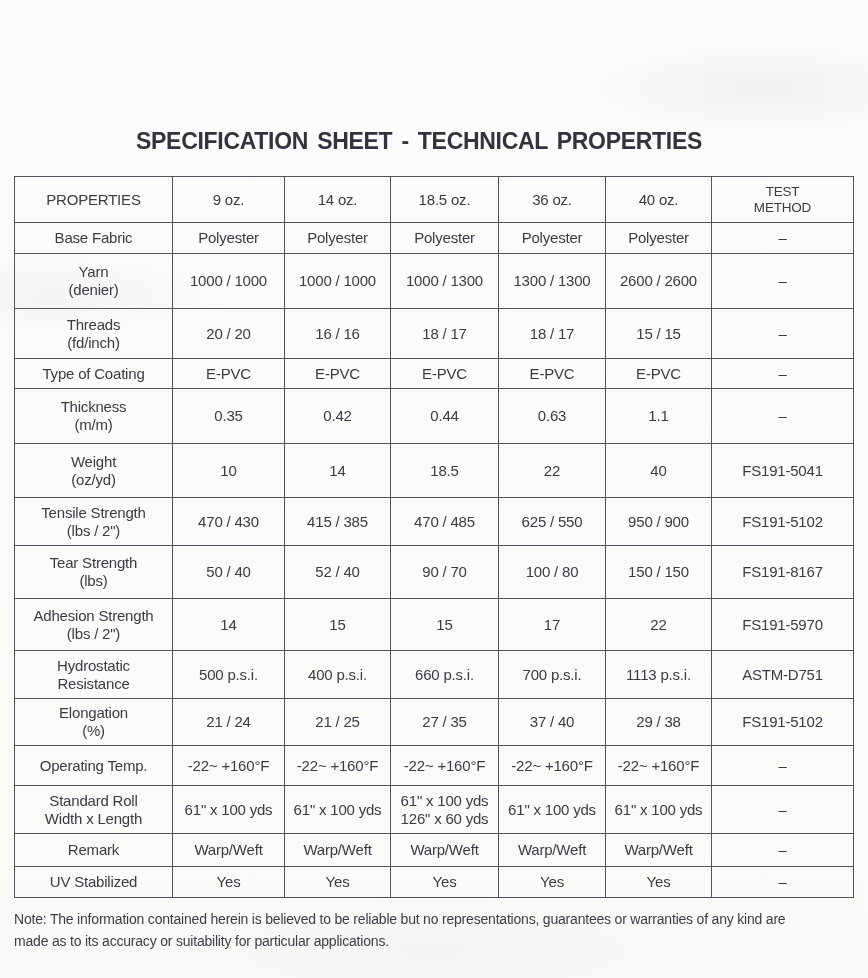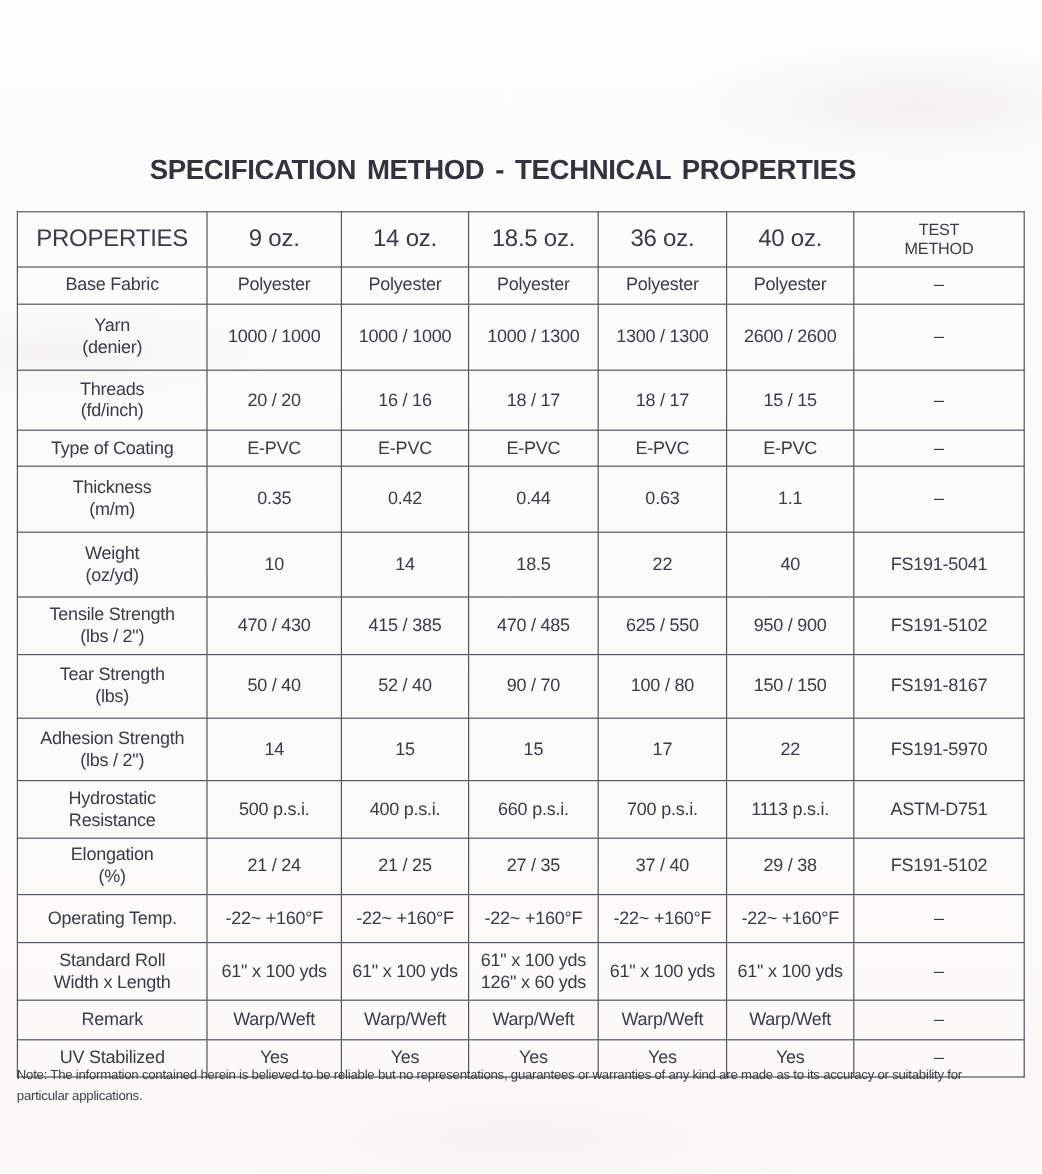--- a/index.html
+++ b/index.html
@@ -70,46 +70,46 @@
   .spec-table tr:nth-child(7)  { height: 54px; }
   .spec-table tr:nth-child(8)  { height: 48px; }
   .spec-table tr:nth-child(9)  { height: 53px; padding-left: 24px; }
   .spec-table tr:nth-child(10) { height: 52px; }
   .spec-table tr:nth-child(11) { height: 48px; }
   .spec-table tr:nth-child(12) { height: 47px; }
   .spec-table tr:nth-child(13) { height: 40px; }
   .spec-table tr:nth-child(14) { height: 48px; }
   .spec-table tr:nth-child(15) { height: 33px; }
   .spec-table tr:nth-child(16) { height: 31px; }
-  .spec-table tr.header-row td { font-size: 20px; }
+  .spec-table tr.header-row td { font-size: 15px; }
   .spec-table tr.header-row td:last-child { font-size: 13.5px; line-height: 1.15; }
   .col-props   { width: 158px; }
   .col-10oz    { width: 112px; }
   .col-14oz    { width: 106px; }
   .col-185oz   { width: 108px; }
   .col-22oz    { width: 107px; }
   .col-40oz    { width: 106px; }
   .col-test    { width: 142px; }
   .note {
     position: absolute;
-    top: 888px;
+    top: 908px;
     left: 14px;
     width: 792px;
-    font-size: 11px;
+    font-size: 14px;
     letter-spacing: -0.2px;
     line-height: 1.6;
     color: #3c3c46;
   }
 </style>
 </head>
 <body>
 
 <div class="page">
 
-  <div class="sheet-title">SPECIFICATION METHOD -  TECHNICAL PROPERTIES</div>
+  <div class="sheet-title">SPECIFICATION SHEET -  TECHNICAL PROPERTIES</div>
 
   <table class="spec-table">
     <colgroup>
       <col class="col-props">
       <col class="col-10oz">
       <col class="col-14oz">
       <col class="col-185oz">
       <col class="col-22oz">
       <col class="col-40oz">
       <col class="col-test">

